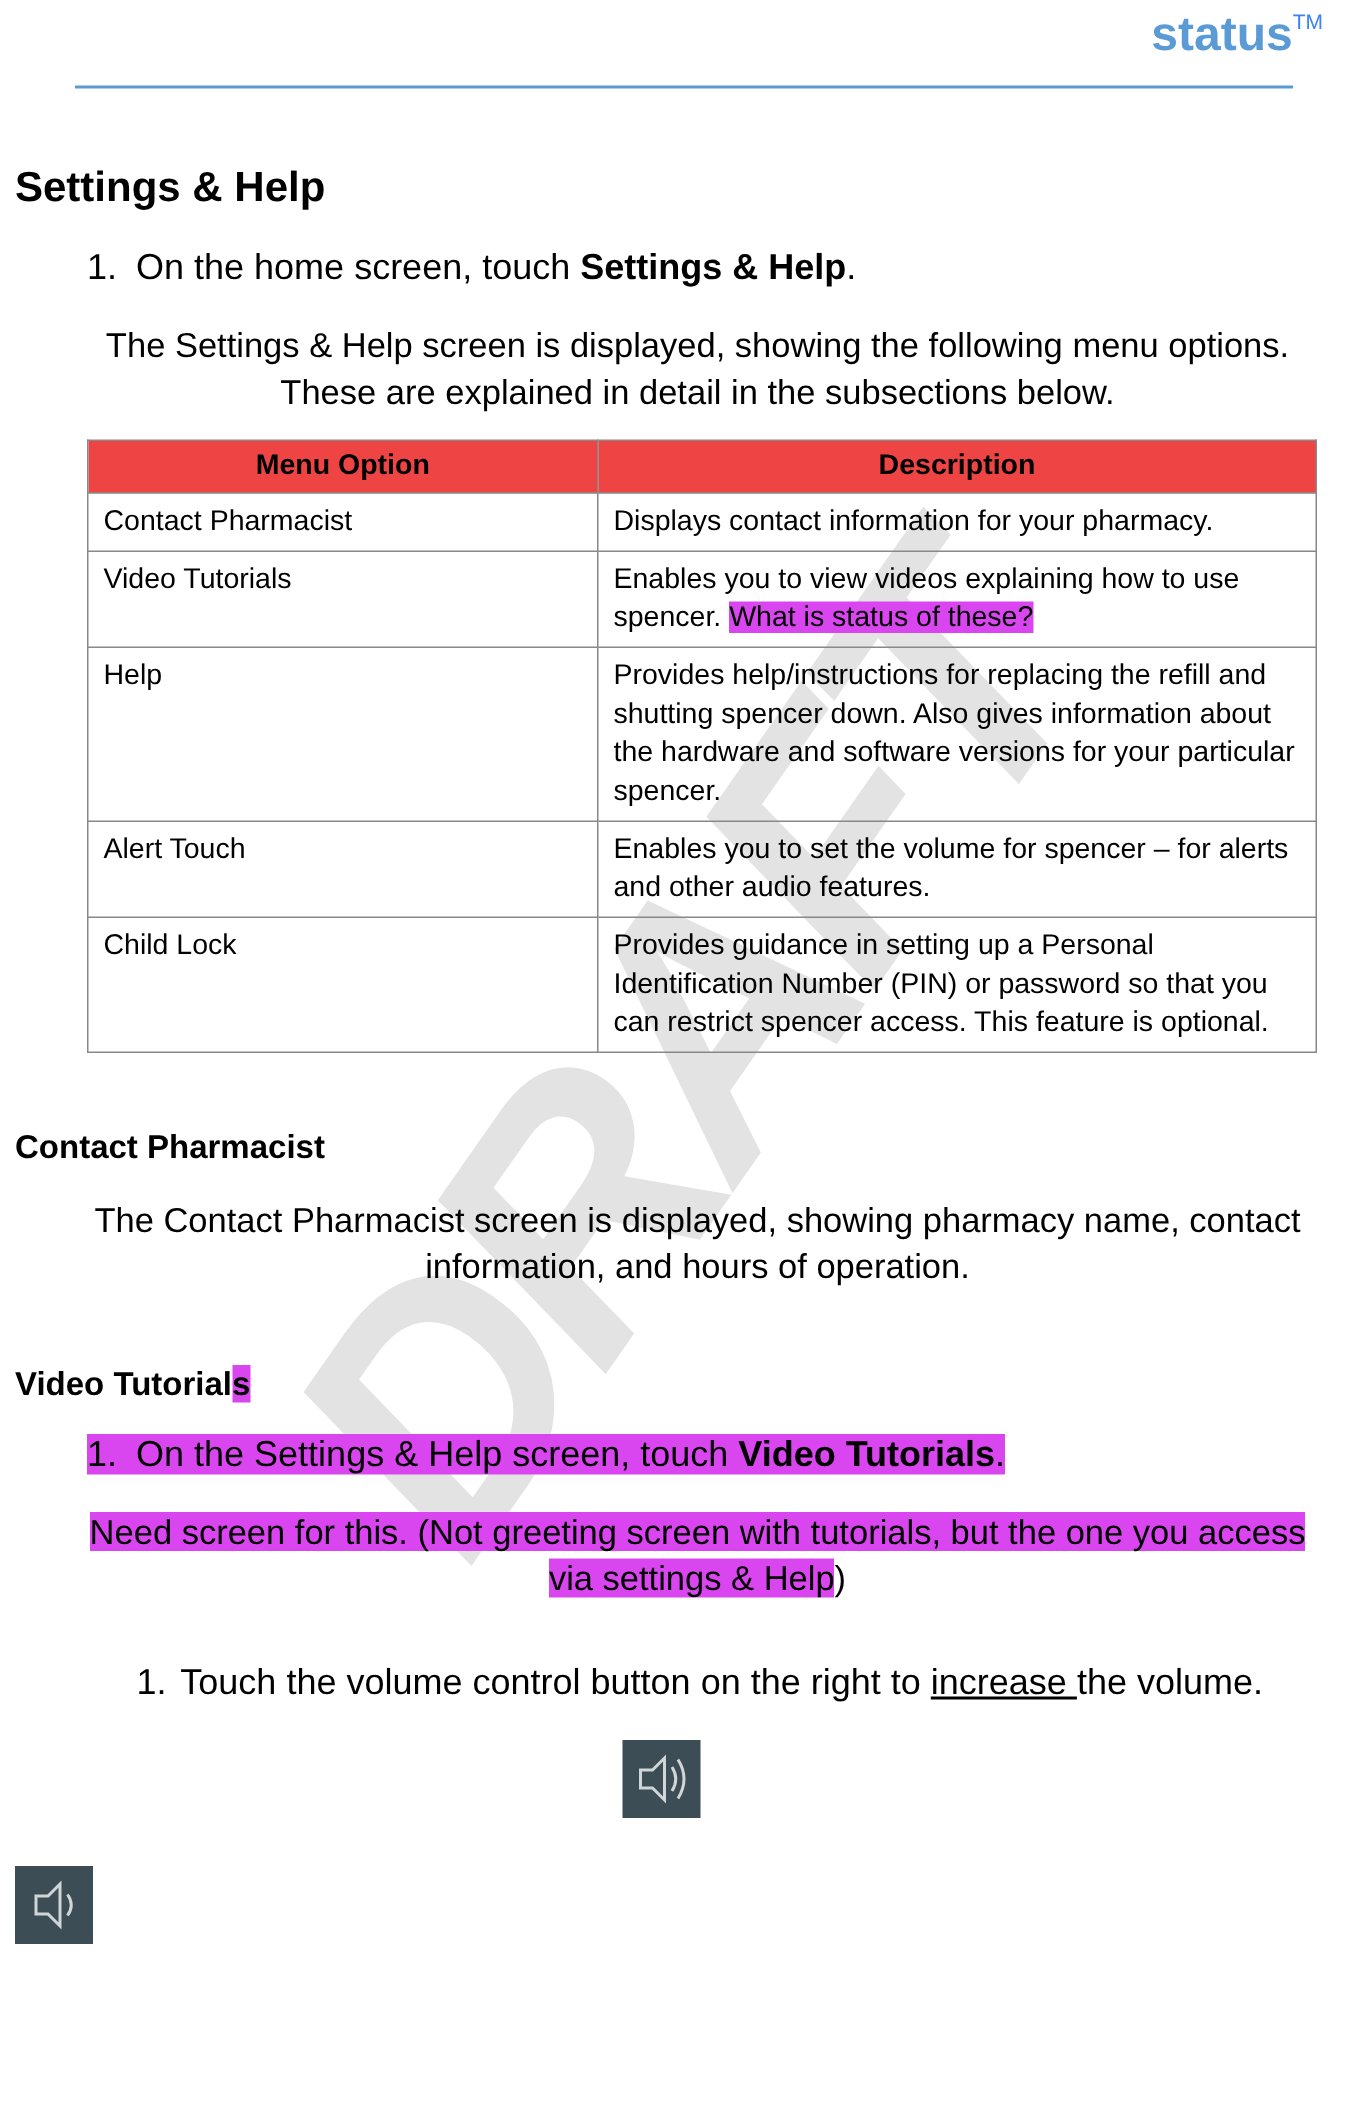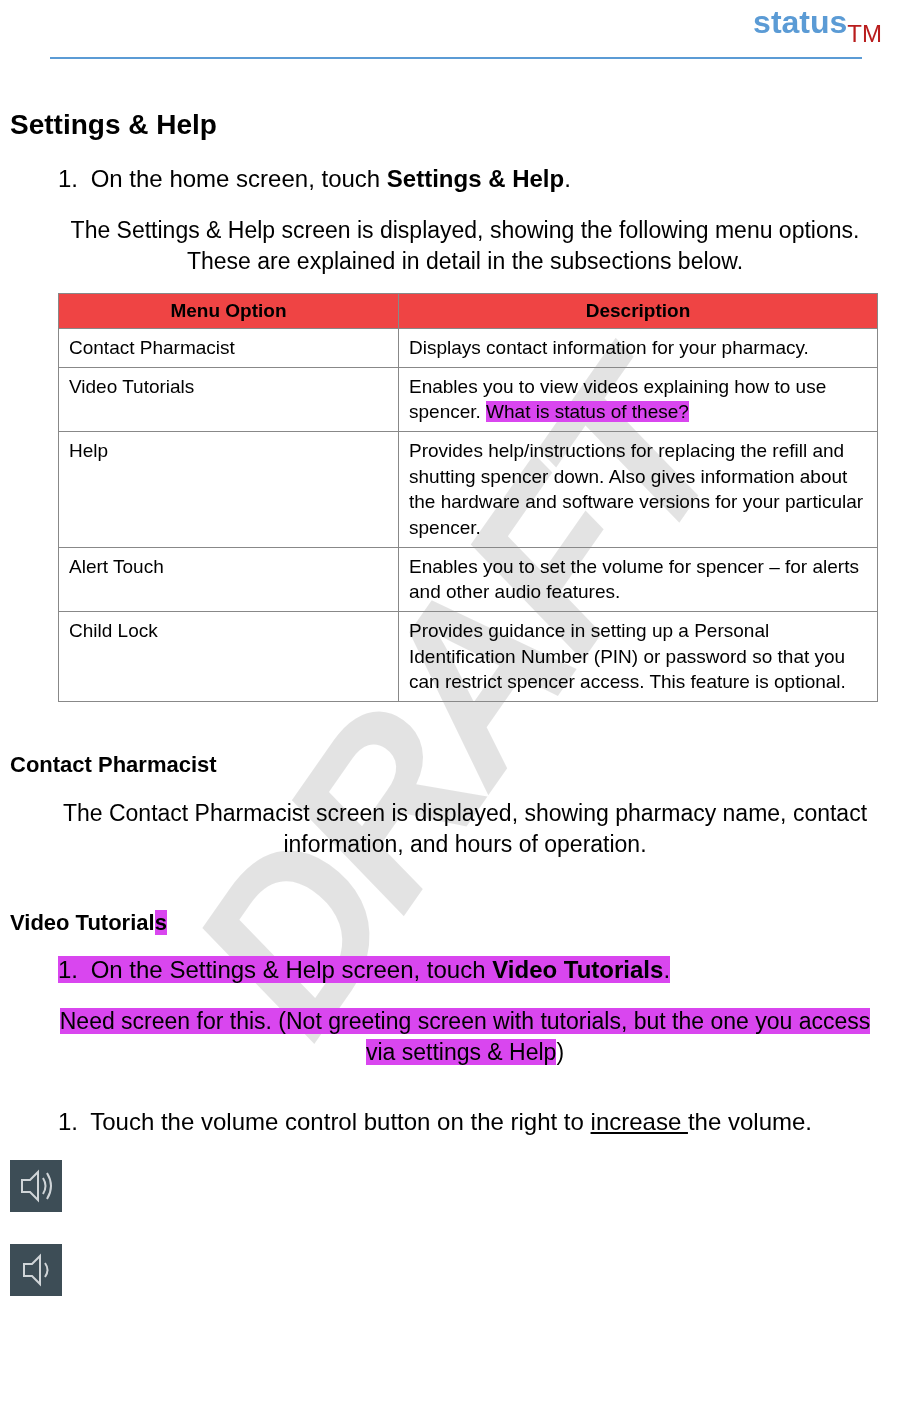--- a/index.html
+++ b/index.html
@@ -40,26 +40,26 @@
     .brand {
       text-align: right;
       font-size: 32px;
       font-weight: bold;
       color: #5b9bd5;
       font-family: Arial, sans-serif;
       padding-right: 20px;
       padding-top: 4px;
     }
     .brand sup {
-      font-size: 24px;
-      color: #b91c1c;
+      font-size: 14px;
+      color: #3b82f6;
       font-weight: normal;
       vertical-align: top;
       position: relative;
-      top: 16px;
+      top: 2px;
     }
     .header-rule {
       border: none;
       border-top: 2px solid #5b9bd5;
       margin: 16px 40px 0 40px;
     }
     .main {
       padding: 0 40px 0 10px;
     }
     h1.page-title {
@@ -130,20 +130,21 @@
       background: #3d4d56;
       vertical-align: top;
       margin-top: 2px;
     }
     .volume-icon svg {
       width: 100%;
       height: 100%;
     }
     .step-with-icon {
       margin-top: 40px;
+      text-align: center;
     }
   </style>
 </head>
 <body>
 
 <div class="draft-watermark">DRAFT</div>
 
 <div class="content">
   <div class="header">
     <div class="brand">

